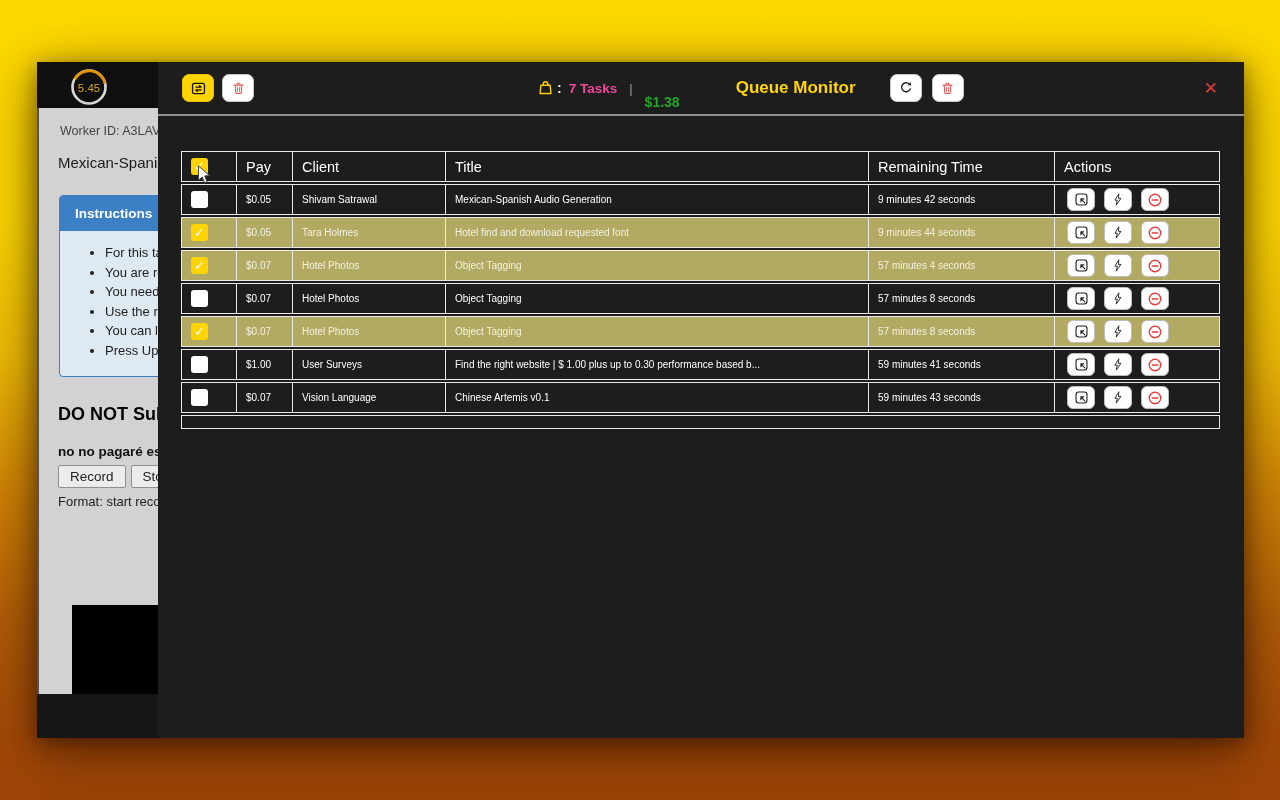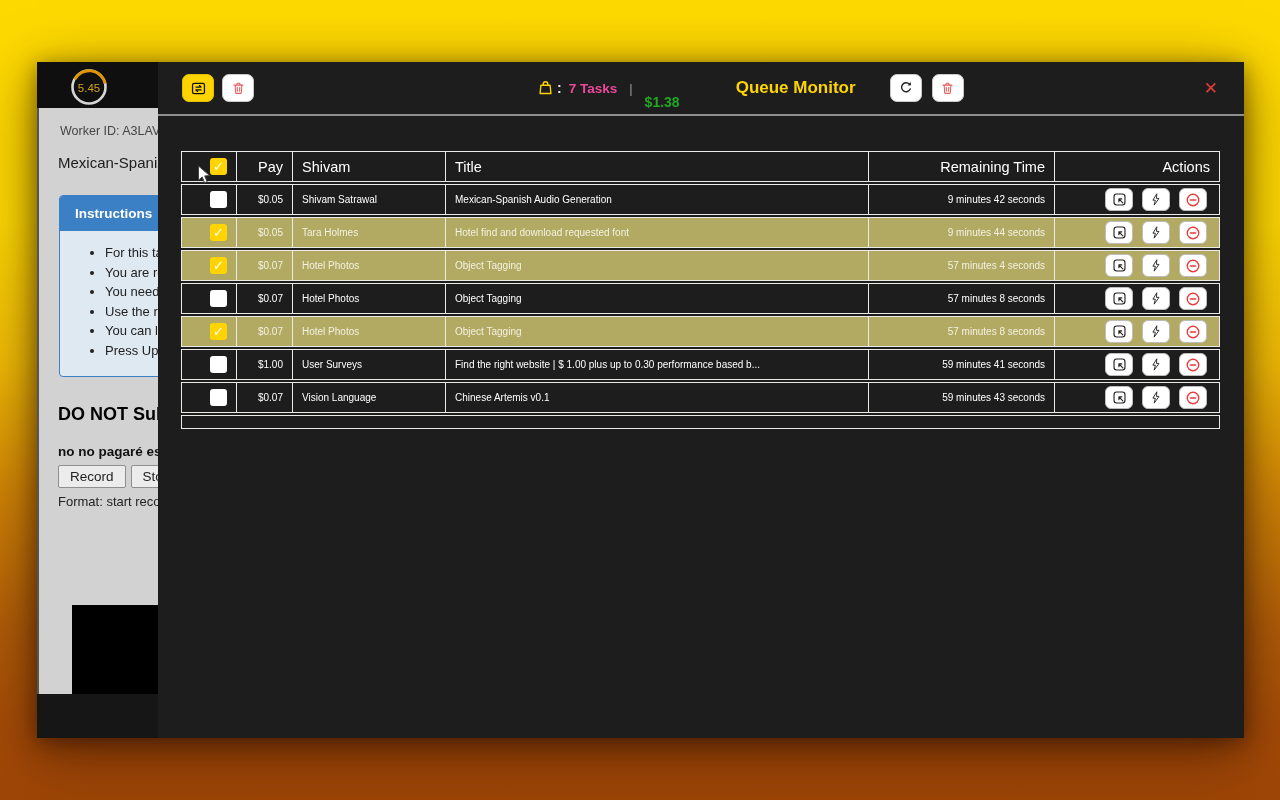--- a/index.html
+++ b/index.html
@@ -47,21 +47,21 @@
   .close-x{margin-left:auto;color:#e23b3b;font-size:17px;line-height:1;background:none;border:none;padding:0 2px;font-family:inherit;}
 
   .mon-body{flex:1;padding:33px 24px 0 23px;position:relative;}
   table.queue{width:100%;border-collapse:separate;border-spacing:0 2px;table-layout:fixed;}
   col.c1{width:56px;}col.c2{width:56px;}col.c3{width:153px;}col.c5{width:186px;}col.c6{width:165px;}
   .queue th,.queue td{height:29px;padding:0 9px;background:#1d1d1e;color:#fff;font-size:10px;font-weight:normal;
       border-top:1px solid #eceae6;border-bottom:1px solid #eceae6;border-right:1px solid #eceae6;
       white-space:nowrap;overflow:hidden;vertical-align:middle;}
   .queue th{font-size:14.5px;}
   .queue th:first-child,.queue td:first-child{border-left:1px solid #eceae6;}
-  .queue .c-cb,.queue .c-pay,.queue .c-rem,.queue .c-act{text-align:right;}
+  .queue .c-cb,.queue .c-pay,.queue .c-rem,.queue .c-act{text-align:left;}
   .queue .c-client,.queue .c-title{text-align:left;}
   tr.hl td{background:#b2aa62;color:#f3f1e2;}
   .cb{display:inline-block;width:17px;height:17px;background:#fff;border-radius:3px;position:relative;vertical-align:middle;}
   .cb.checked{background:#ffd400;}
   .cb.checked::after{content:"\2713";position:absolute;inset:0;color:#fff;font-size:13px;font-weight:bold;line-height:17px;text-align:center;}
   .abtn{display:inline-flex;align-items:center;justify-content:center;width:28px;height:23px;border-radius:6px;
         border:1px solid #bdbdbd;background:#fff;padding:0;margin:0 3px;vertical-align:middle;}
   .footer-row td{height:12px;}
   .cursor-svg{position:absolute;left:15px;top:13px;z-index:5;}
   th.cb-head{position:relative;overflow:visible;}
@@ -163,21 +163,21 @@
             </colgroup>
           <thead>
             <tr>
               <th class="c-cb cb-head">
                 <span class="cb checked"></span>
                 <svg class="cursor-svg" width="15" height="20" viewBox="0 0 15 20">
                   <path d="M1.5 1 L1.5 15.2 L5.2 11.9 L7.6 17.8 L10.1 16.7 L7.7 10.9 L12.6 10.6 Z" fill="#fff" stroke="#444" stroke-width="1"></path>
                 </svg>
               </th>
               <th class="c-pay">Pay</th>
-              <th class="c-client">Shivam</th>
+              <th class="c-client">Client</th>
               <th class="c-title">Title</th>
               <th class="c-rem">Remaining Time</th>
               <th class="c-act">Actions</th>
             </tr>
           </thead>
           <tbody>
             <tr>
     <td class="c-cb"><span class="cb"></span></td>
     <td class="c-pay">$0.05</td>
     <td class="c-client">Shivam Satrawal</td>

